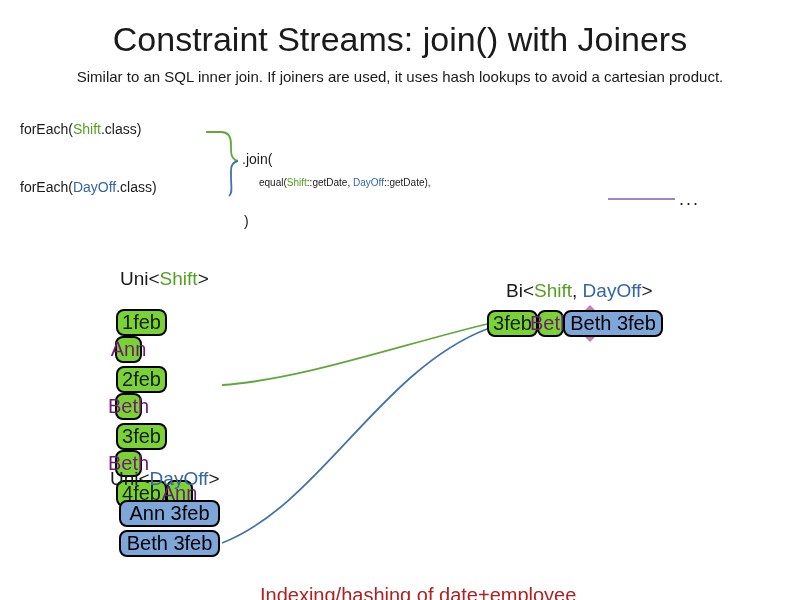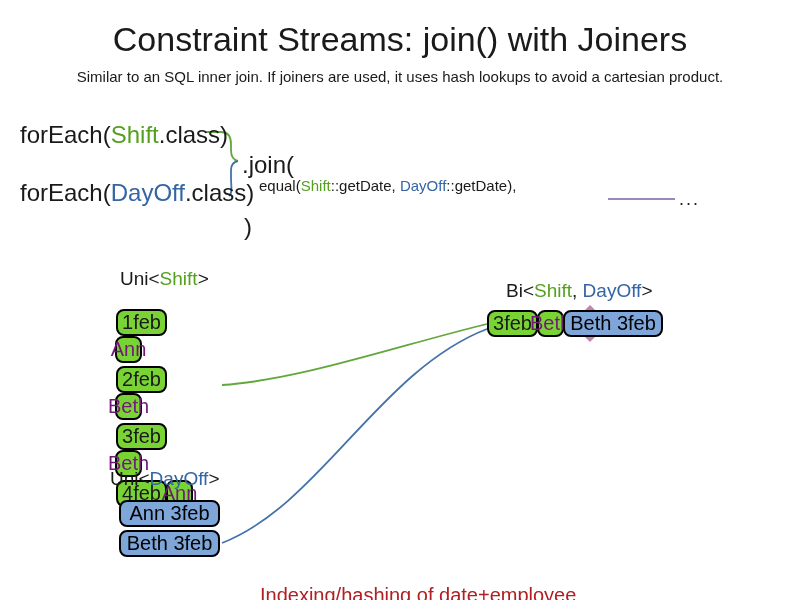--- a/index.html
+++ b/index.html
@@ -2,22 +2,22 @@
 <html><head>
 <meta charset="utf-8">
 <style>
   html,body{margin:0;padding:0;background:#fff;}
   #slide{position:relative;width:800px;height:600px;background:#ffffff;overflow:hidden;
          font-family:"Liberation Sans", sans-serif;color:#1a1a1a;border-radius:12px;}
   .abs{position:absolute;}
   .center{width:800px;text-align:center;}
   #title{top:20px;left:0;font-size:34px;letter-spacing:0;}
   #subtitle{top:68px;left:0;font-size:15px;}
-  .code{white-space:pre;font-size:24px;}
-  .code.sm{font-size:15px;}
+  .code{white-space:pre;font-size:14px;}
+  .code.sm{font-size:10px;}
   .g{color:#55A021;}
   .b{color:#3465A4;}
   .lbl{font-size:19px;white-space:pre;}
   .cellrow{display:flex;}
   .cell{box-sizing:border-box;height:27px;border:2px solid #000;border-radius:8px;
         background:#7AD334;font-size:20px;display:flex;align-items:center;justify-content:center;
         white-space:pre;}
   .cell.date{width:51px;}
   .cell.name{width:27px;margin-left:-1px;color:#701a75;}
   .cell.blue{background:#7EA6D8;color:#000;}

